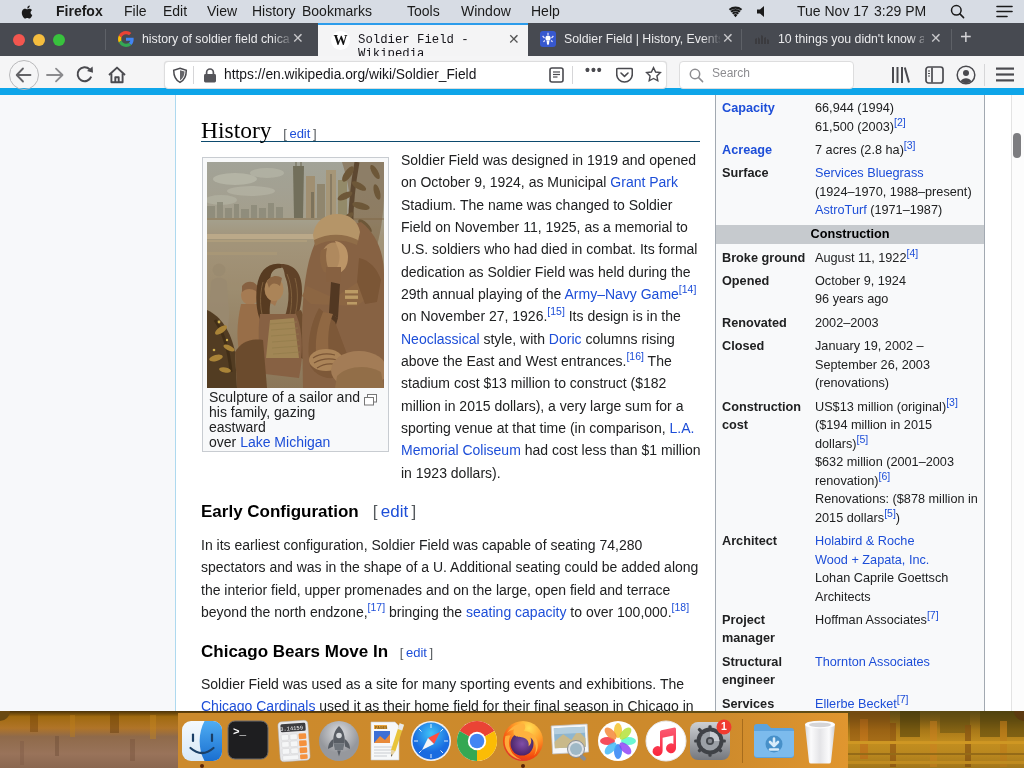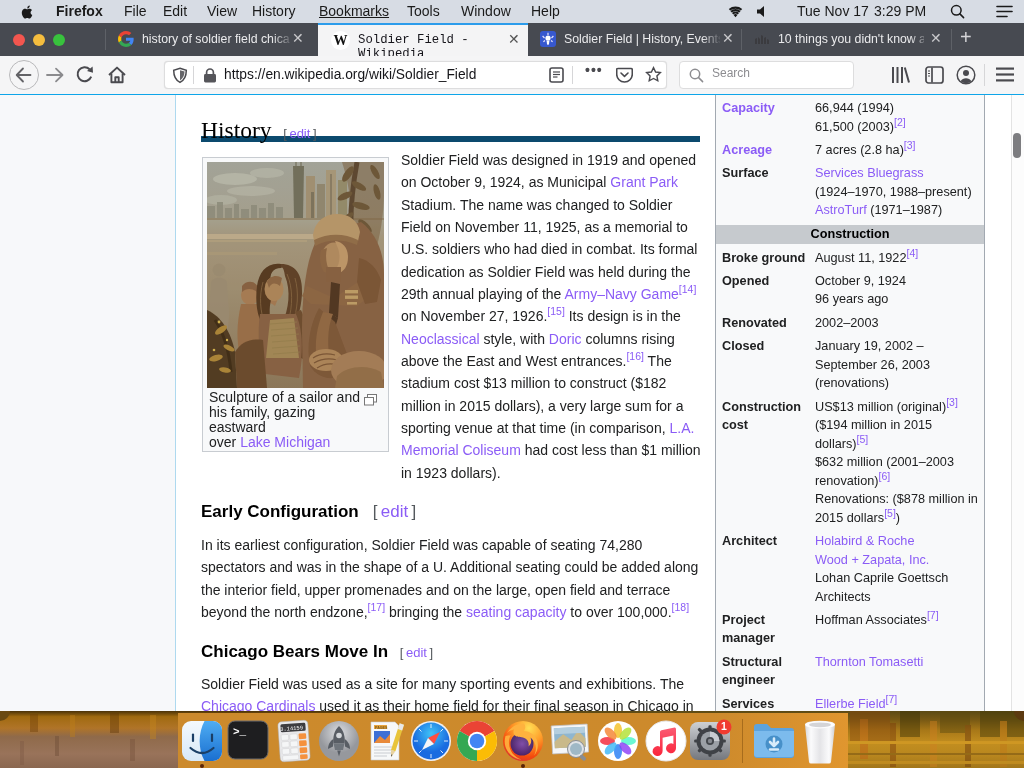--- a/index.html
+++ b/index.html
@@ -12,27 +12,27 @@
     display:flex; align-items:center; font-size:14px; color:#1a1a1a; }
 
   
   #tabbar { left:0; top:23px; width:1024px; height:33px; background:#474a51; }
   .tlight { position:absolute; top:11px; width:12px; height:12px; border-radius:50%; }
   .tab { position:absolute; top:0; height:33px; display:flex; align-items:center; font-size:13px; color:#ebebed; overflow:hidden; }
   .tabsep { position:absolute; top:6px; width:1px; height:21px; background:#5e6167; }
   .tab .x { color:#c9c9cc; font-size:14px; position:absolute; }
 
   
-  #navbar { left:0; top:56px; width:1024px; height:39px; background:#f5f5f6; border-bottom:1px solid #0ea5e9; }
+  #navbar { left:0; top:56px; width:1024px; height:39px; background:#f5f5f6; border-bottom:7px solid #0ea5e9; }
 
   
   #content { left:0; top:95px; width:1024px; height:616px; background:#fff; overflow:hidden; }
   #sidebar { left:0; top:0; width:176px; height:616px; background:#f7f8fa; border-right:1px solid #aed9ef; }
   .wiki { color:#202122; }
-  a.wl { color:#8b5cf6; text-decoration:none; }
+  a.wl { color:#1d4ed8; text-decoration:none; }
   sup { font-size:10.5px; line-height:0; }
   #scrolltrack { left:1011px; top:0; width:13px; height:616px; background:#fcfcfc; border-left:1px solid #e3e3e3; }
   #scrollthumb { left:1013px; top:38px; width:8px; height:25px; background:#7d7d80; border-radius:4px; }
 
   .ibrow { display:flex; margin-bottom:4.9px; }
   .iblabel { width:87px; flex:none; font-weight:700; color:#202122; white-space:normal; }
   .ibdata { flex:1; padding-left:6px; }
   .ibhdr { background:#c6cace; text-align:center; font-weight:700; margin:4.9px -6px 4.9px -6px; padding:0; height:19px; line-height:19px; color:#000; }
 
   
@@ -46,21 +46,21 @@
 <div id="menubar" class="abs">
   <svg class="abs" style="left:20px;top:4px" width="15" height="16" viewBox="0 0 15 16">
     <path fill="#1a1a1a" d="M10.6 8.6c0-1.7 1.4-2.5 1.45-2.55-.8-1.15-2-1.3-2.4-1.32-1.05-.1-2 .6-2.5.6-.5 0-1.3-.58-2.15-.57-1.1.02-2.1.64-2.67 1.62-1.14 1.97-.29 4.9.82 6.5.54.8 1.18 1.65 2.03 1.62.8-.03 1.12-.52 2.1-.52.98 0 1.26.52 2.13.5.88-.01 1.43-.8 1.96-1.58.62-.9.87-1.78.88-1.83-.02-.01-1.68-.64-1.7-2.47z"></path>
     <path fill="#1a1a1a" d="M9.1 3.6c.44-.54.74-1.28.66-2.03-.64.03-1.4.42-1.86.96-.4.47-.77 1.23-.67 1.96.7.05 1.43-.36 1.87-.89z"></path>
   </svg>
   <span class="abs" style="left:56px;top:3px;font-weight:700;">Firefox</span>
   <span class="abs" style="left:124px;top:3px;">File</span>
   <span class="abs" style="left:163px;top:3px;">Edit</span>
   <span class="abs" style="left:207px;top:3px;">View</span>
   <span class="abs" style="left:252px;top:3px;">History</span>
-  <span class="abs" style="left:319px;top:3px;text-decoration:underline;">Bookmarks</span>
+  <span class="abs" style="left:302px;top:3px;">Bookmarks</span>
   <span class="abs" style="left:407px;top:3px;">Tools</span>
   <span class="abs" style="left:461px;top:3px;">Window</span>
   <span class="abs" style="left:531px;top:3px;">Help</span>
   <svg class="abs" style="left:727px;top:5px" width="17" height="13" viewBox="0 0 17 13">
     <path fill="#1a1a1a" d="M8.5 12.2 10.4 9.9a2.9 2.9 0 0 0-3.8 0zM12 7.9a5.4 5.4 0 0 0-7 0L6.3 9.5a3.4 3.4 0 0 1 4.4 0zM13.6 5.9a7.9 7.9 0 0 0-10.2 0l1.3 1.6a5.9 5.9 0 0 1 7.6 0zM15.2 4A10.4 10.4 0 0 0 1.8 4l1.3 1.6a8.4 8.4 0 0 1 10.8 0z"></path>
   </svg>
   <svg class="abs" style="left:757px;top:5px" width="12" height="13" viewBox="0 0 12 13">
     <path fill="#1a1a1a" d="M0 4.5h3l4-3.5v11l-4-3.5H0z"></path>
   </svg>
   <span class="abs" style="left:797px;top:3px;">Tue Nov 17</span>
@@ -223,21 +223,21 @@
     <g stroke="#4a4a4f" stroke-width="2.2">
         <line x1="0" y1="1.6" x2="18" y2="1.6"></line>
         <line x1="0" y1="7.5" x2="18" y2="7.5"></line>
         <line x1="0" y1="13.4" x2="18" y2="13.4"></line>
       </g>
   </svg>
 </div>
 <div id="content" class="abs wiki">
   <div id="sidebar" class="abs"></div>
 
-  <div class="abs" style="left:201px;top:22px;width:499px;border-bottom:6px solid #0c4a6e;height:25px;">
+  <div class="abs" style="left:201px;top:22px;width:499px;border-bottom:1px solid #0c4a6e;height:25px;">
     <span style="font-family:'Liberation Serif',serif;font-size:23.5px;color:#000;">History</span>
     <span style="font-size:13px;color:#54595d;">&nbsp; [ <a class="wl" href="#">edit</a> ]</span>
   </div>
 
   <div class="abs" style="left:202px;top:62px;width:187px;height:295px;background:#f8f9fa;border:1px solid #c8ccd1;">
     <svg class="abs" style="left:4px;top:4px" width="177" height="226" viewBox="0 0 177 226">
       <defs>
         <linearGradient id="sky" x1="0" y1="0" x2="0" y2="1">
           <stop offset="0" stop-color="#a8aca3"></stop>
             <stop offset="0.26" stop-color="#aaa795"></stop>
@@ -465,25 +465,25 @@
     <div class="ibrow">
         <div class="iblabel">Architect</div>
         <div class="ibdata"><a class="wl" href="#">Holabird &amp; Roche</a><br><a class="wl" href="#">Wood + Zapata, Inc.</a><br>Lohan Caprile Goettsch<br>Architects</div>
       </div>
     <div class="ibrow">
         <div class="iblabel">Project manager</div>
         <div class="ibdata">Hoffman Associates<sup><a class="wl" href="#">[7]</a></sup></div>
       </div>
     <div class="ibrow">
         <div class="iblabel">Structural engineer</div>
-        <div class="ibdata"><a class="wl" href="#">Thornton Tomasetti</a></div>
+        <div class="ibdata"><a class="wl" href="#">Thornton Associates</a></div>
       </div>
     <div class="ibrow">
         <div class="iblabel">Services</div>
-        <div class="ibdata"><a class="wl" href="#">Ellerbe Field</a><sup><a class="wl" href="#">[7]</a></sup></div>
+        <div class="ibdata"><a class="wl" href="#">Ellerbe Becket</a><sup><a class="wl" href="#">[7]</a></sup></div>
       </div>
   </div>
 
   <div id="scrolltrack" class="abs"></div>
   <div id="scrollthumb" class="abs"></div>
 </div>
 <div id="desktop" class="abs">
   <svg width="1024" height="57" viewBox="0 0 1024 57">
     <defs>
       <linearGradient id="wpl" x1="0" y1="0" x2="0" y2="1">

